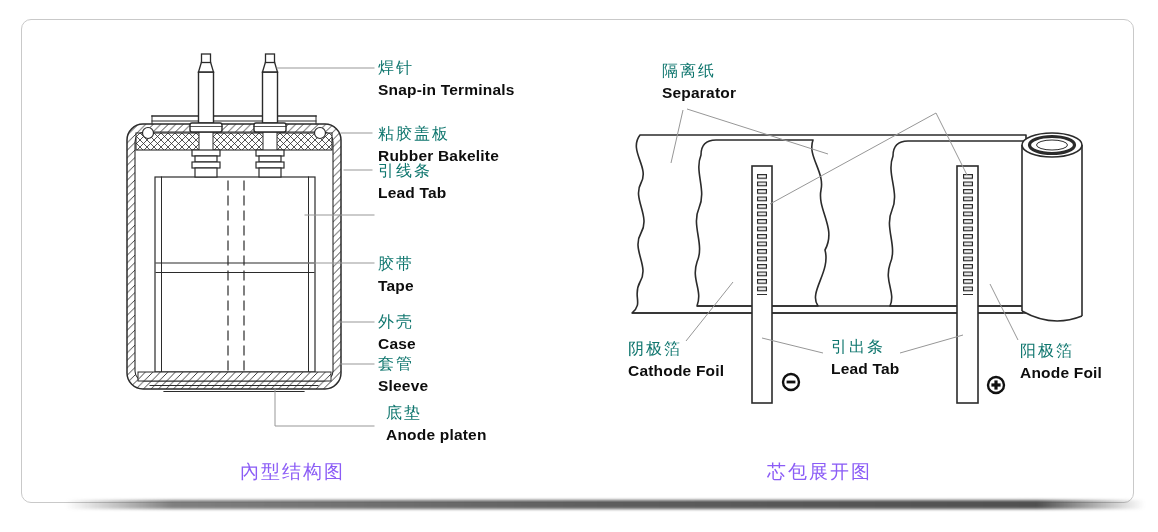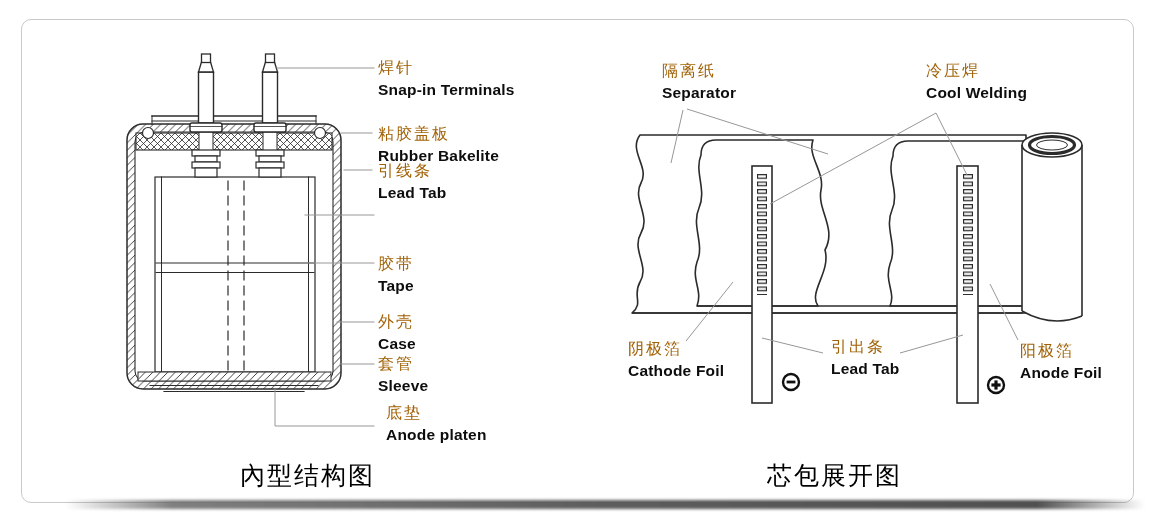--- a/index.html
+++ b/index.html
@@ -6,24 +6,24 @@
   .stage{position:relative;width:1158px;height:532px;background:#fff;overflow:hidden;
          font-family:"DejaVu Sans","Liberation Sans",sans-serif;}
   .card{position:absolute;left:21px;top:19px;width:1111px;height:482px;
         background:#ffffff;border:1px solid #c9c9c9;border-radius:10px;}
   .card-shadow{position:absolute;left:65px;top:500px;width:1080px;height:9px;border-radius:5px;
         background:linear-gradient(to right,rgba(110,110,110,0) 0%,rgba(95,95,95,.8) 10%,
                    rgba(75,75,75,.9) 50%,rgba(70,70,70,.95) 90%,rgba(130,130,130,0) 100%);
         filter:blur(1.4px);}
   svg.art{position:absolute;left:0;top:0;}
   .lbl{position:absolute;color:#111;line-height:22px;white-space:nowrap;}
-  .lbl .cn{font-size:16px;color:#a16207;letter-spacing:2px;}
+  .lbl .cn{font-size:16px;color:#0f766e;letter-spacing:2px;}
   .lbl .en{font-size:15.5px;font-weight:bold;color:#0d0d0d;
            font-family:"Liberation Sans","DejaVu Sans",sans-serif;letter-spacing:.2px;}
-  .caption{position:absolute;font-size:25px;color:#000000;letter-spacing:2px;text-align:center;}
+  .caption{position:absolute;font-size:19px;color:#8b5cf6;letter-spacing:2px;text-align:center;}
 </style>
 </head>
 <body>
 
 <div class="stage">
   <div class="card"></div>
   <div class="card-shadow"></div>
 
   <svg class="art" width="1158" height="532" viewBox="0 0 1158 532">
     <defs>
@@ -202,24 +202,20 @@
   </div>
   <div class="lbl" style="left:386px;top:402px">
     <div class="cn">底垫</div>
     <div class="en">Anode platen</div>
   </div>
 
   <div class="lbl" style="left:662px;top:60px">
     <div class="cn">隔离纸</div>
     <div class="en">Separator</div>
   </div>
-  <div class="lbl" style="left:926px;top:60px">
-    <div class="cn">冷压焊</div>
-    <div class="en">Cool Welding</div>
-  </div>
   <div class="lbl" style="left:628px;top:338px">
     <div class="cn">阴极箔</div>
     <div class="en">Cathode Foil</div>
   </div>
   <div class="lbl" style="left:831px;top:336px">
     <div class="cn">引出条</div>
     <div class="en">Lead Tab</div>
   </div>
   <div class="lbl" style="left:1020px;top:340px">
     <div class="cn">阳极箔</div>

